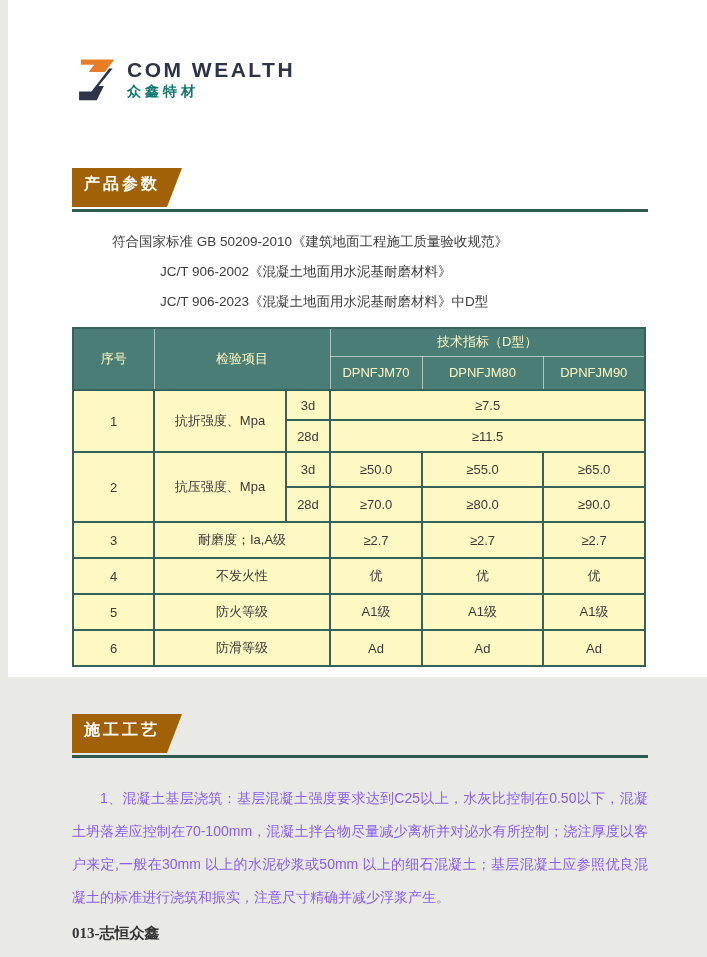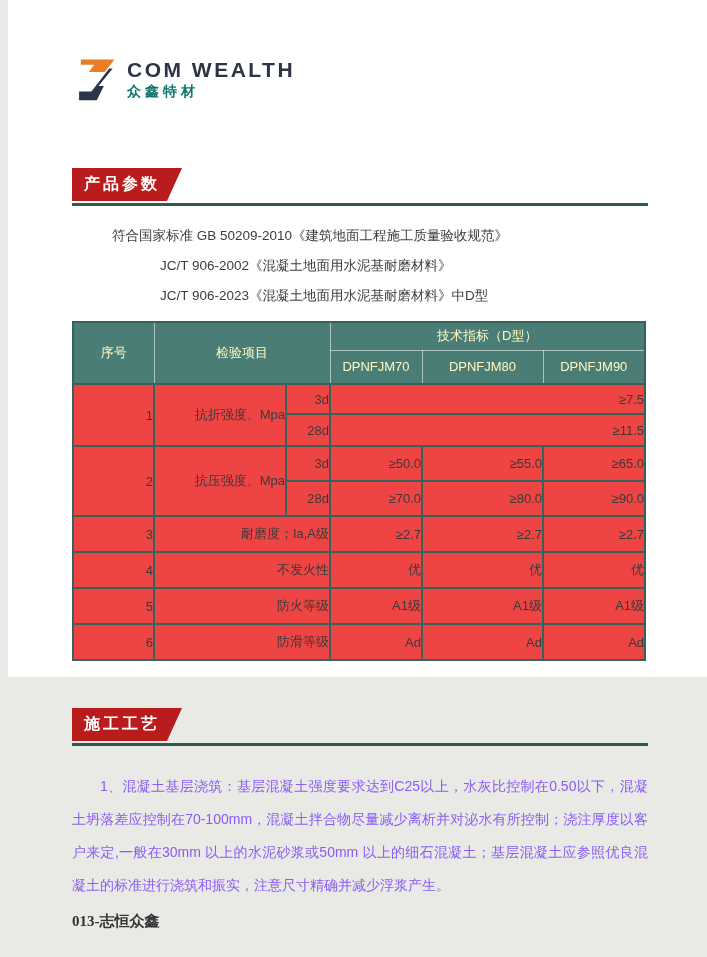--- a/index.html
+++ b/index.html
@@ -43,26 +43,26 @@
     letter-spacing: 4px;
     color: #0f766e;
     line-height: 18px;
   }
 
   
   .section-hd { margin-top: 64px; }
   .section-hd.second { margin-top: 47px; }
   .badge {
     display: inline-block;
-    background: #b91c1c;
+    background: #a16207;
     color: #ffffff;
     font-size: 16px;
     font-weight: bold;
     letter-spacing: 3px;
-    padding: 6px 22px 6px 12px;
+    padding: 6px 22px 12px 12px;
     clip-path: polygon(0 0, 100% 0, calc(100% - 15px) 100%, 0 100%);
   }
   .section-rule {
     width: 100%;
     height: 0;
     border-bottom: 3px solid #2e5a51;
     margin-top: 2px;
   }
 
   
@@ -84,23 +84,23 @@
   table.spec th {
     background: #4a7d76;
     color: #fef9c3;
     font-weight: normal;
     border: 1px solid rgba(255,255,255,0.55);
     text-align: center;
     vertical-align: middle;
   }
   table.spec td {
     border: 2px solid #38615a;
-    text-align: right;
+    text-align: center;
     vertical-align: middle;
-    background: #ef4444;
+    background: #fef9c3;
   }
   tr.hr1 { height: 28px; }
   tr.hr2 { height: 34px; }
   tr.sub1 { height: 30px; }
   tr.sub2 { height: 32px; }
   tr.big  { height: 35px; }
   tr.plain { height: 36px; }
   td.thin-b { border-bottom: 1px solid #6b968e; }
   td.thin-t { border-top: 1px solid #6b968e; }
 

